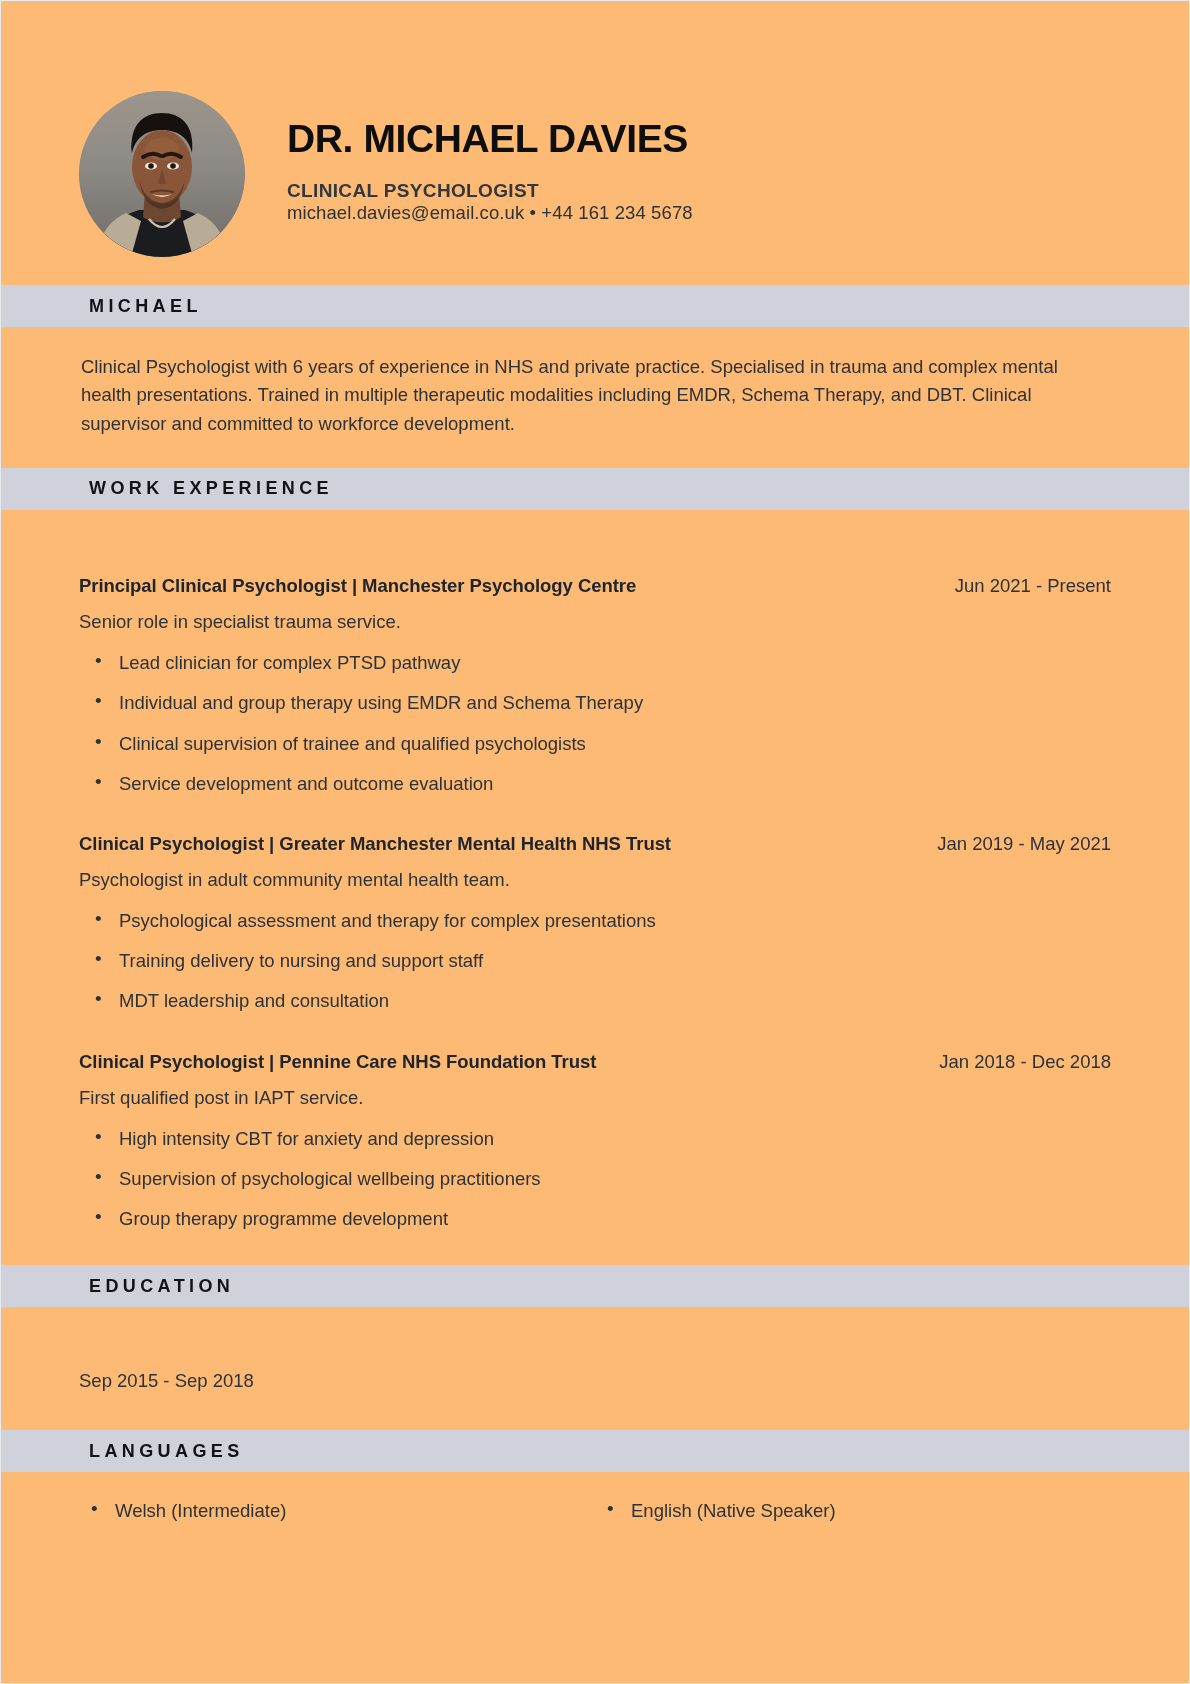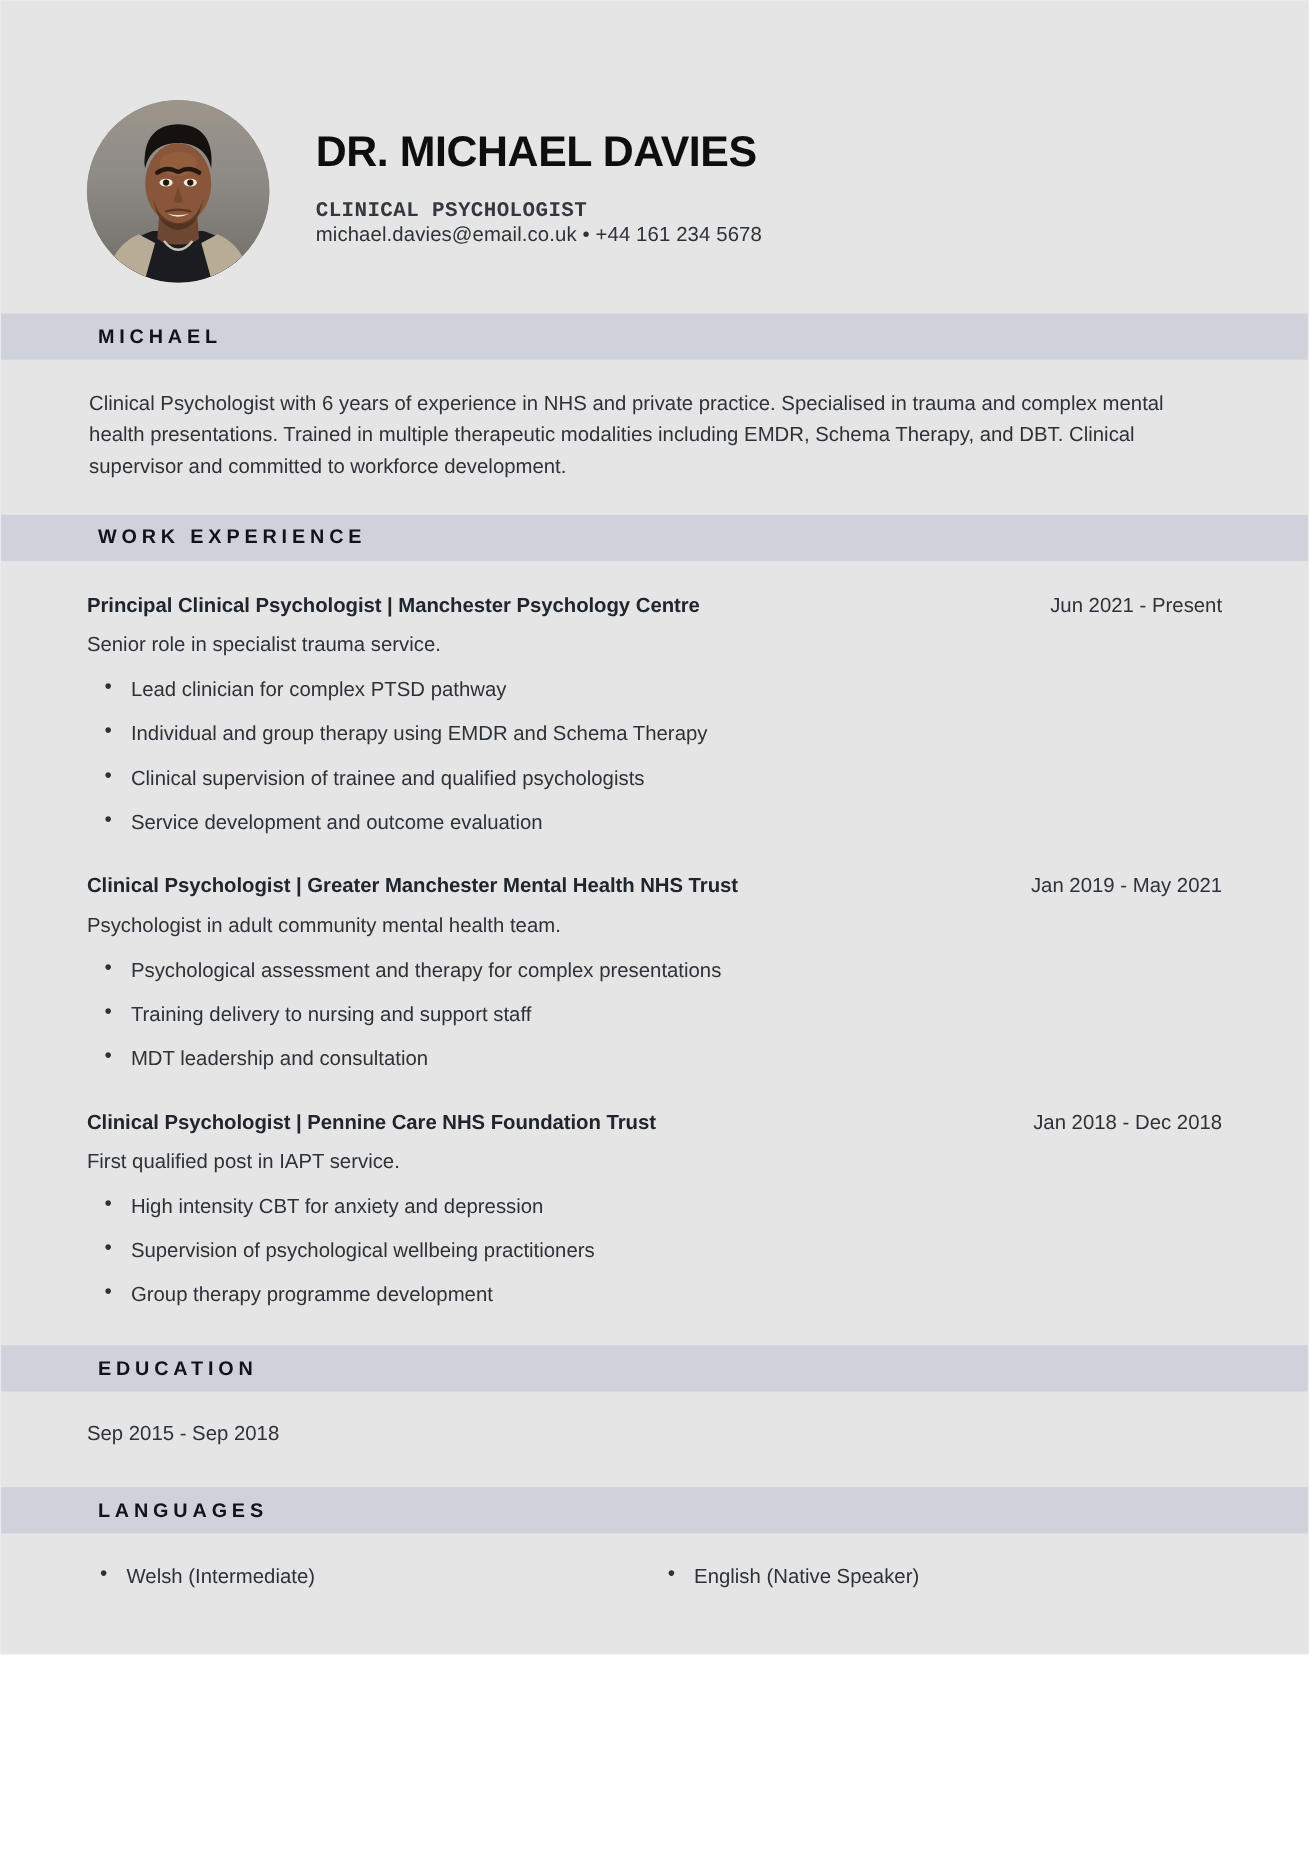--- a/index.html
+++ b/index.html
@@ -3,22 +3,22 @@
 <meta charset="utf-8">
 <style>
   * { margin:0; padding:0; box-sizing:border-box; }
   html, body {
     width:1190px; height:1684px;
     background:#ffffff;
     font-family:"Liberation Sans", sans-serif;
   }
   .page {
     position:relative;
-    width:1190px; height:1504px;
-    background:#e5e5e5;
+    width:1190px; height:1684px;
+    background:#fdba74;
     border:1px solid #e9eaee;
     overflow:hidden;
   }
 
   
   .header {
     display:flex;
     align-items:center;
     padding:62px 0 0 78px;
     height:284px;
@@ -43,21 +43,20 @@
     color:#0e0e0e;
     line-height:1.06;
     white-space:nowrap;
   }
   .job-title {
     margin-top:20px;
     font-size:19px;
     font-weight:bold;
     letter-spacing:0.35px;
     color:#33383f;
-    font-family:Liberation Mono, monospace;
   }
   .contact {
     font-size:18.5px;
     color:#2d3239;
     letter-spacing:0.1px;
   }
 
   
   .band {
     background:#cfd2da;
@@ -83,20 +82,21 @@
 
   .exp-wrap { padding:28px 78px 30px 78px; }
 
   .entry { margin-bottom:4px; }
   .entry + .entry { margin-top:33px; }
 
   .entry-head {
     display:flex;
     align-items:flex-start;
     justify-content:space-between;
+    margin-top:36px;
   }
   .entry-title {
     font-size:18.5px;
     font-weight:bold;
     color:#20252d;
     line-height:1.32;
     letter-spacing:-0.05px;
     max-width:700px;
   }
   .entry-date {

